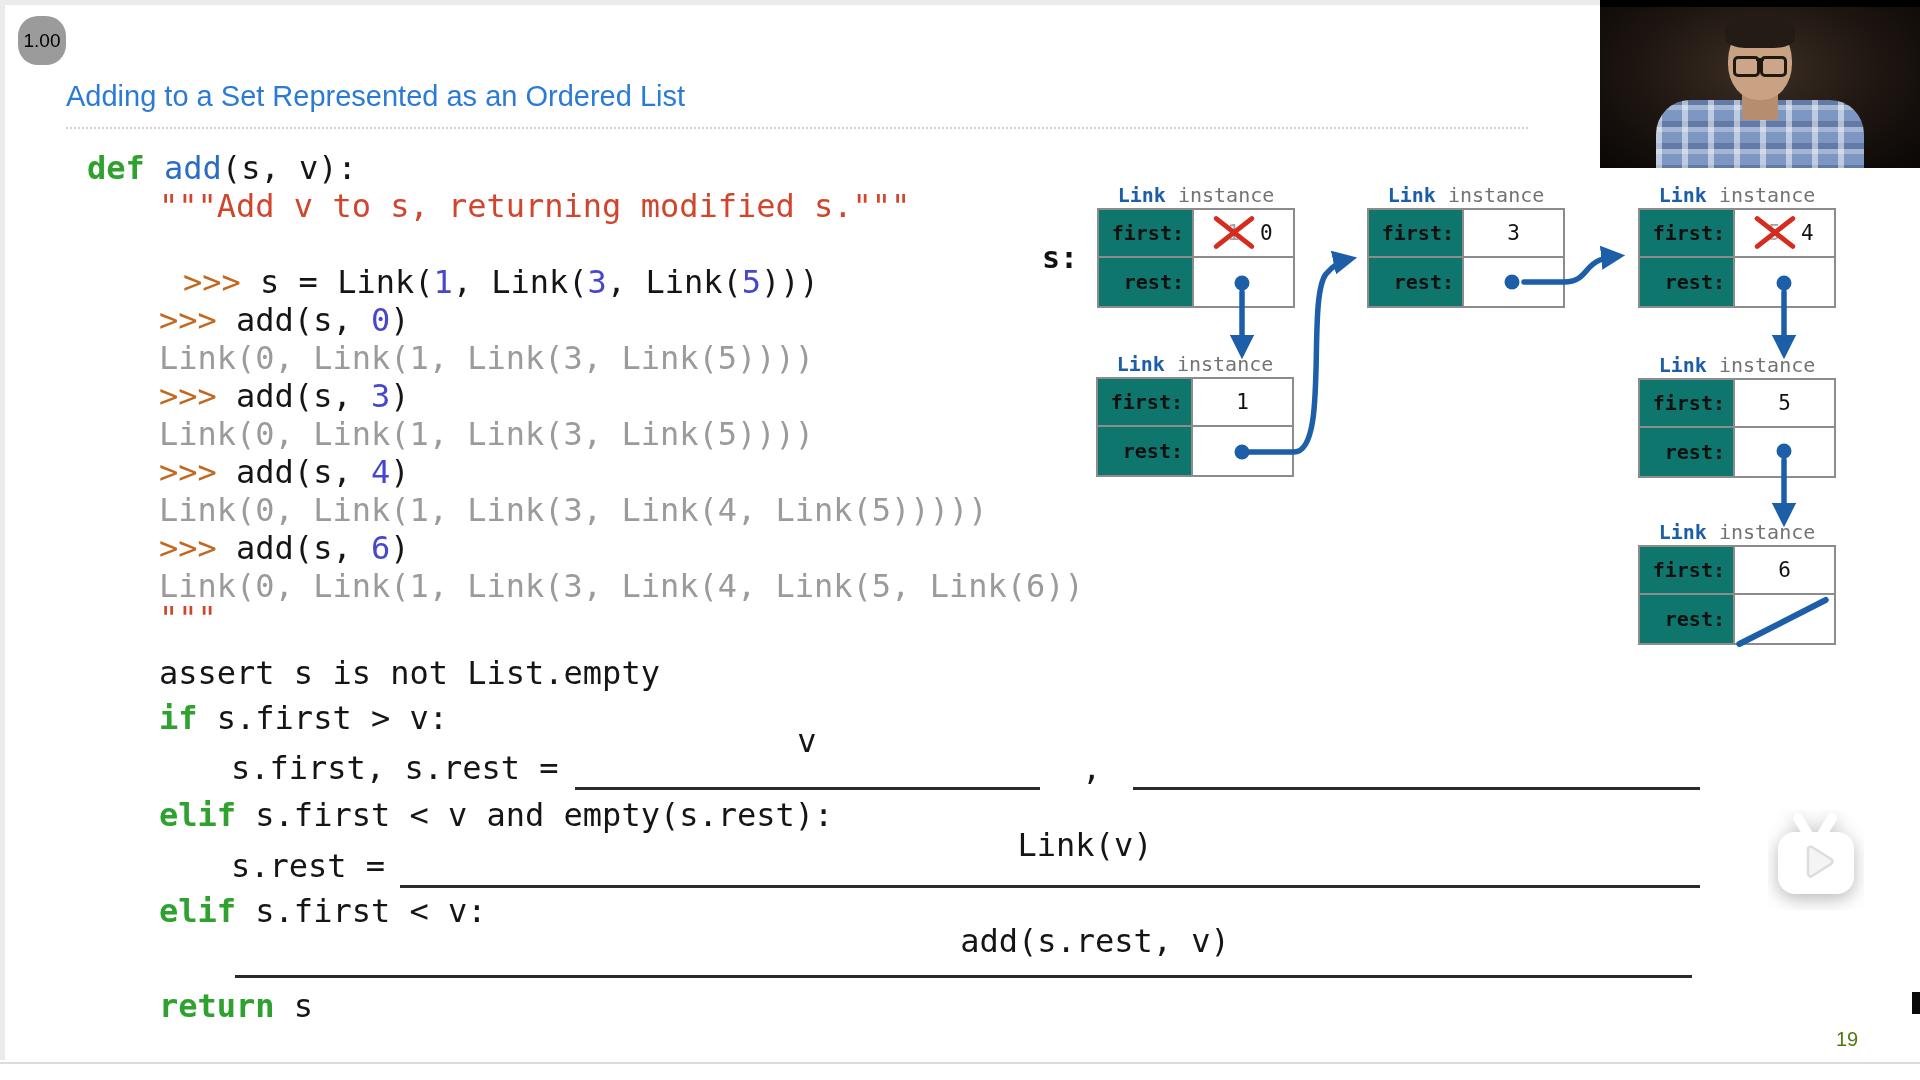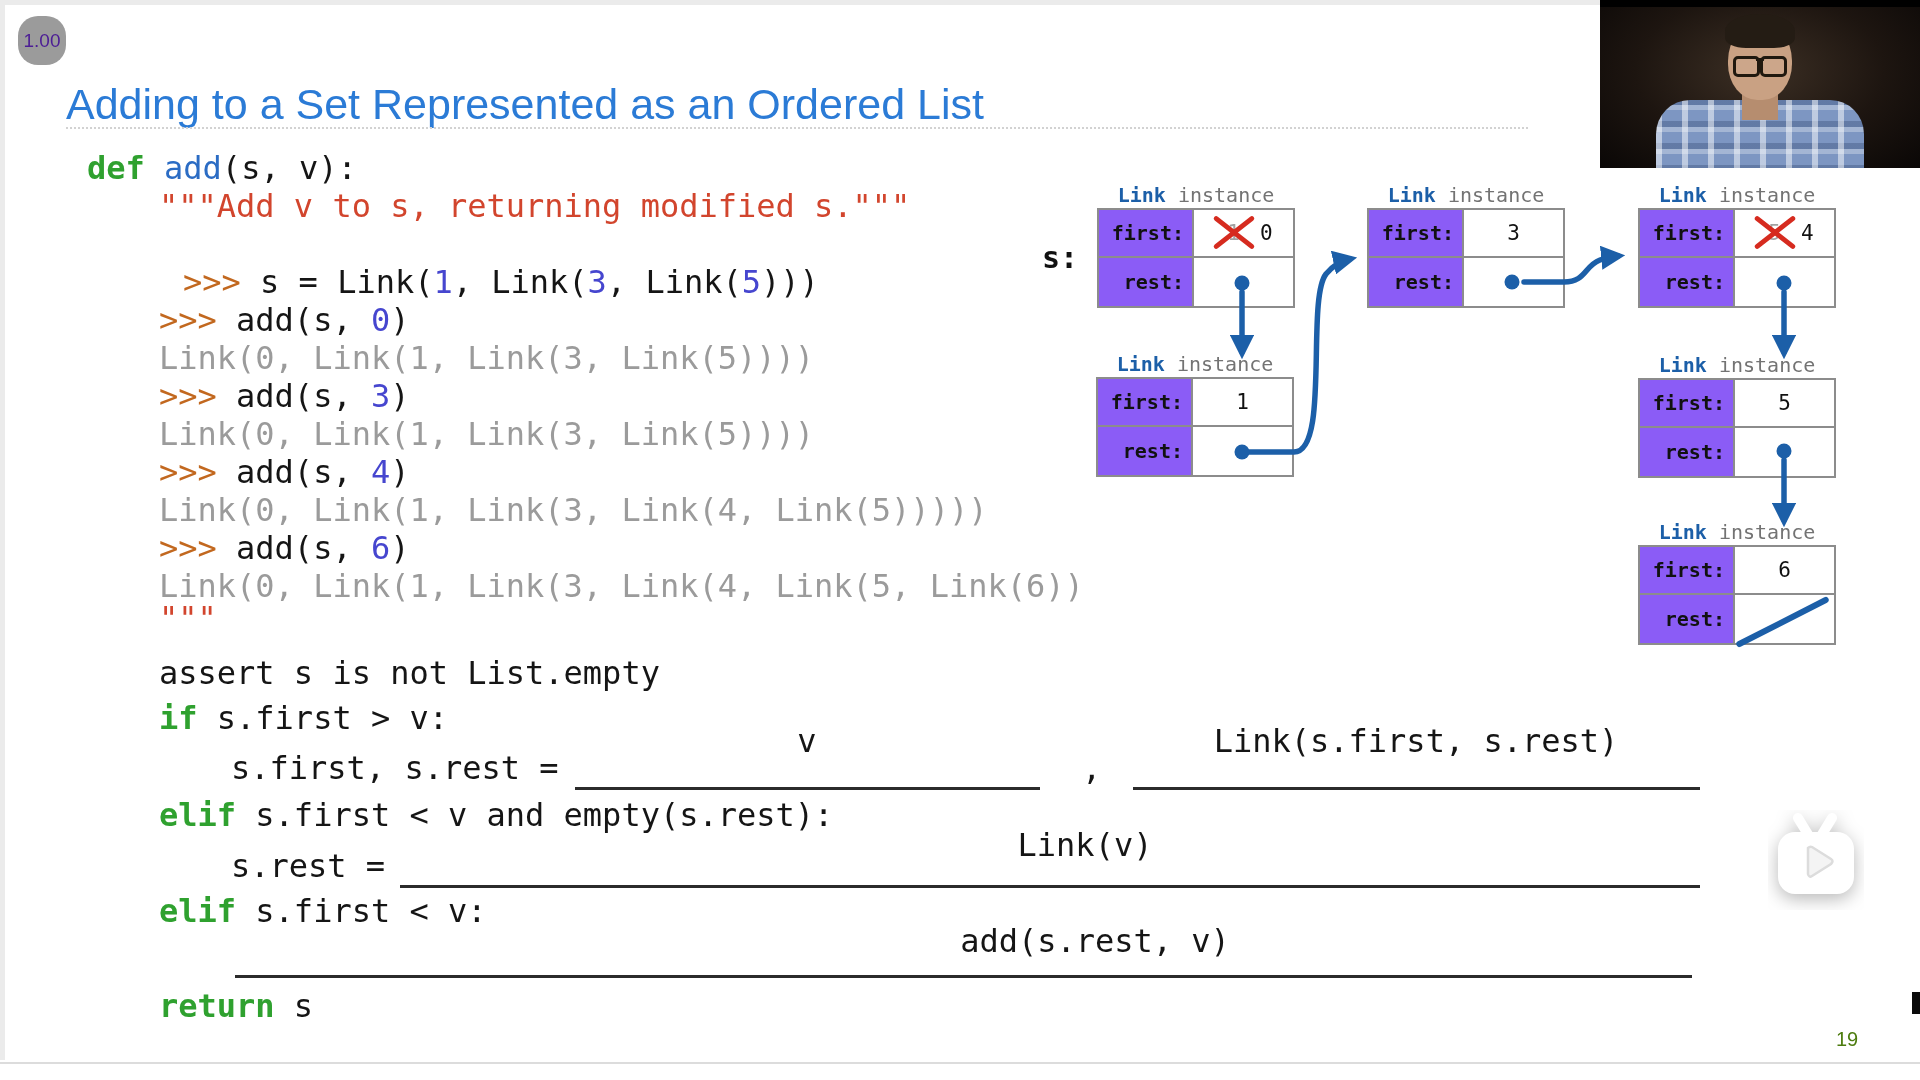--- a/index.html
+++ b/index.html
@@ -6,24 +6,24 @@
   #stage{position:relative;width:1920px;height:1080px;background:#ffffff;overflow:hidden;
          font-family:"Liberation Sans",sans-serif;}
   
   .edge-top{position:absolute;left:0;top:0;width:1920px;height:5px;background:#ebebeb;}
   .edge-left{position:absolute;left:0;top:0;width:5px;height:1060px;background:#ebebeb;}
   .edge-bottom{position:absolute;left:0;top:1062px;width:1920px;height:2px;background:#dcdcdc;}
   .edge-tick{position:absolute;left:1912px;top:992px;width:8px;height:22px;background:#0a0a0a;}
 
   
   .speed-badge{position:absolute;left:18px;top:16px;width:48px;height:49px;background:#9b9b9b;
-    border-radius:20px;color:#4c1d95;font-size:19px;display:flex;align-items:center;justify-content:center;}
-
-  
-  .title{position:absolute;left:66px;top:80px;font-size:43px;color:#2b7bd6;letter-spacing:0;}
+    border-radius:20px;color:#000000;font-size:19px;display:flex;align-items:center;justify-content:center;}
+
+  
+  .title{position:absolute;left:66px;top:80px;font-size:29px;color:#2b7bd6;letter-spacing:0;}
   .title-rule{position:absolute;left:66px;top:127px;width:1462px;border-top:2px dotted #d2d2d2;}
   .page-number{position:absolute;left:1836px;top:1028px;font-size:20px;color:#4d7c0f;}
 
   
   .code-line{position:absolute;white-space:pre;font-family:"DejaVu Sans Mono",monospace;
              font-size:32px;line-height:36px;}
   .kw{color:#2fa12f;font-weight:bold;} .fn{color:#2b6cc4;} .num{color:#4646cf;} .str{color:#d2452d;}
   .prompt{color:#c2681f;} .out{color:#9b9b9b;} .plain{color:#151515;}
 
   
@@ -32,21 +32,21 @@
           font-size:32px;color:#151515;white-space:pre;}
   .comma{position:absolute;font-family:"DejaVu Sans Mono",monospace;font-size:32px;color:#151515;}
 
   
   .link-table{position:absolute;width:194px;border:2px solid #8c8c8c;background:#fff;}
   .tbl-header{position:absolute;left:0;top:-27px;width:100%;text-align:center;white-space:pre;
               font-family:"DejaVu Sans Mono",monospace;font-size:20px;}
   .hdr-link{color:#1c5fa8;font-weight:bold;} .hdr-inst{color:#737373;}
   .tbl-grid{display:grid;grid-template-columns:95px 1fr;grid-auto-rows:48px;}
   .cell{position:relative;font-family:"DejaVu Sans Mono",monospace;font-size:20px;color:#111;}
-  .cell.lbl{background:#8b5cf6;border-right:2px solid #8c8c8c;font-weight:bold;
+  .cell.lbl{background:#0f766e;border-right:2px solid #8c8c8c;font-weight:bold;
             display:flex;align-items:center;justify-content:flex-end;padding-right:8px;}
   .cell.r1{border-bottom:2px solid #8c8c8c;}
   .val-cell{display:flex;align-items:center;justify-content:center;font-size:21px;}
   .old-val{position:absolute;left:40%;top:50%;transform:translate(-50%,-50%);color:#333;opacity:.45;}
   .new-val{position:absolute;left:73%;top:50%;transform:translate(-50%,-50%);color:#111;}
   .xmark{position:absolute;left:40%;top:50%;width:48px;height:42px;transform:translate(-50%,-50%);}
   .xmark::before,.xmark::after{content:"";position:absolute;left:-1px;right:-1px;top:50%;height:5px;
       margin-top:-3px;background:#d62b1f;border-radius:3px;}
   .xmark::before{transform:rotate(38deg);} .xmark::after{transform:rotate(-38deg);}
   .slash{position:absolute;left:-4px;top:50%;width:104%;height:6px;background:#1c5fa8;
@@ -110,21 +110,20 @@
       <div class="code-line" style="left: 159px; top: 655px;"><span class="plain">assert s is not List.empty</span></div>
       <div class="code-line" style="left: 159px; top: 700px;"><span class="kw">if</span><span class="plain"> s.first &gt; v:</span></div>
       <div class="code-line" style="left: 231px; top: 750px;"><span class="plain">s.first, s.rest = </span></div>
       <div class="code-line" style="left: 159px; top: 797px;"><span class="kw">elif</span><span class="plain"> s.first &lt; v and empty(s.rest):</span></div>
       <div class="code-line" style="left: 231px; top: 848px;"><span class="plain">s.rest = </span></div>
       <div class="code-line" style="left: 159px; top: 893px;"><span class="kw">elif</span><span class="plain"> s.first &lt; v:</span></div>
       <div class="code-line" style="left: 159px; top: 988px; text-align: center;"><span class="kw">return</span><span class="plain"> s</span></div>
     </div>
 
   <div class="answer" style="left:807px;top:722px">v</div>
-  <div class="answer" style="left:1416px;top:722px">Link(s.first, s.rest)</div>
   <div class="blank" style="left:575px;top:787px;width:465px"></div>
   <div class="comma" style="left:1082px;top:750px">,</div>
   <div class="blank" style="left:1133px;top:787px;width:567px"></div>
   <div class="answer" style="left:1085px;top:826px">Link(v)</div>
   <div class="blank" style="left:400px;top:885px;width:1300px"></div>
   <div class="answer" style="left:1095px;top:922px">add(s.rest, v)</div>
   <div class="blank" style="left:235px;top:975px;width:1457px"></div>
 
   <div class="s-label">s:</div>
   <div>

